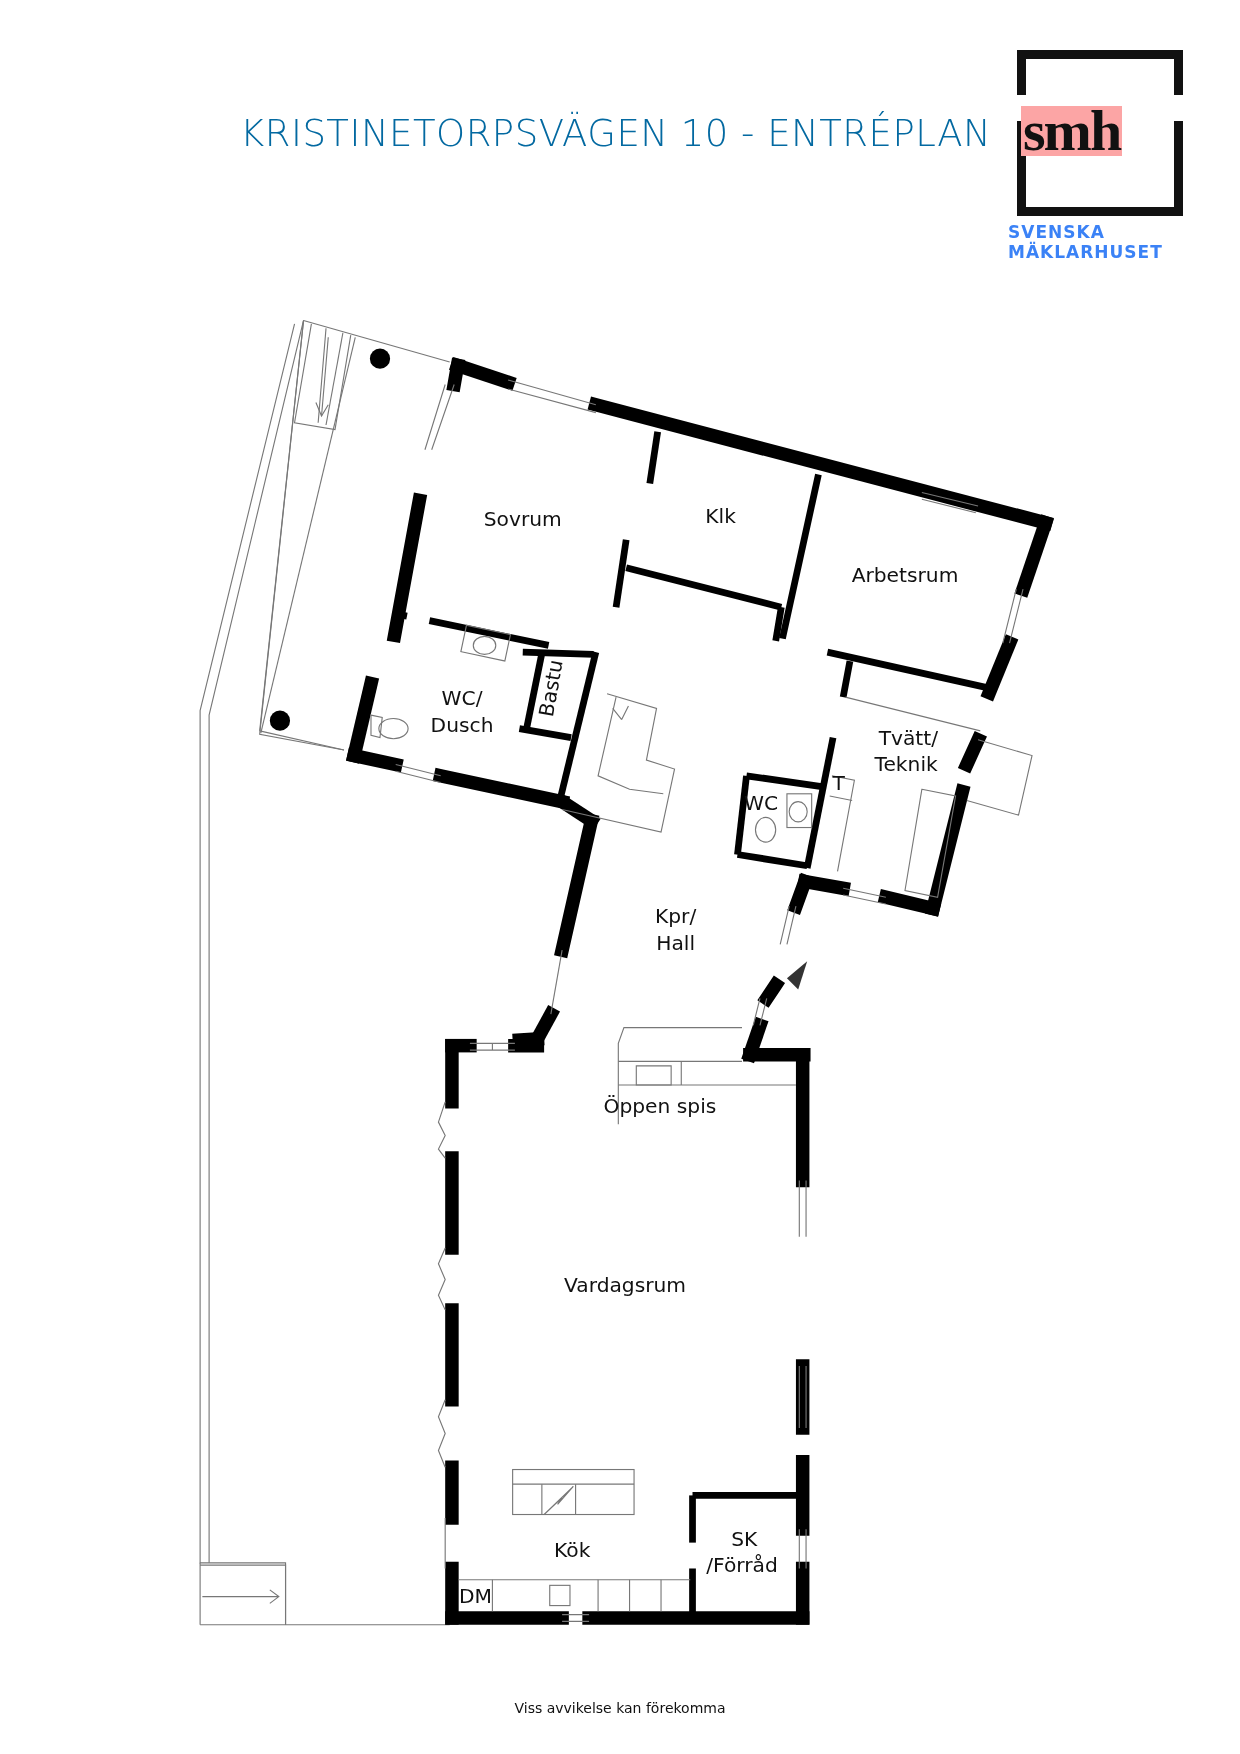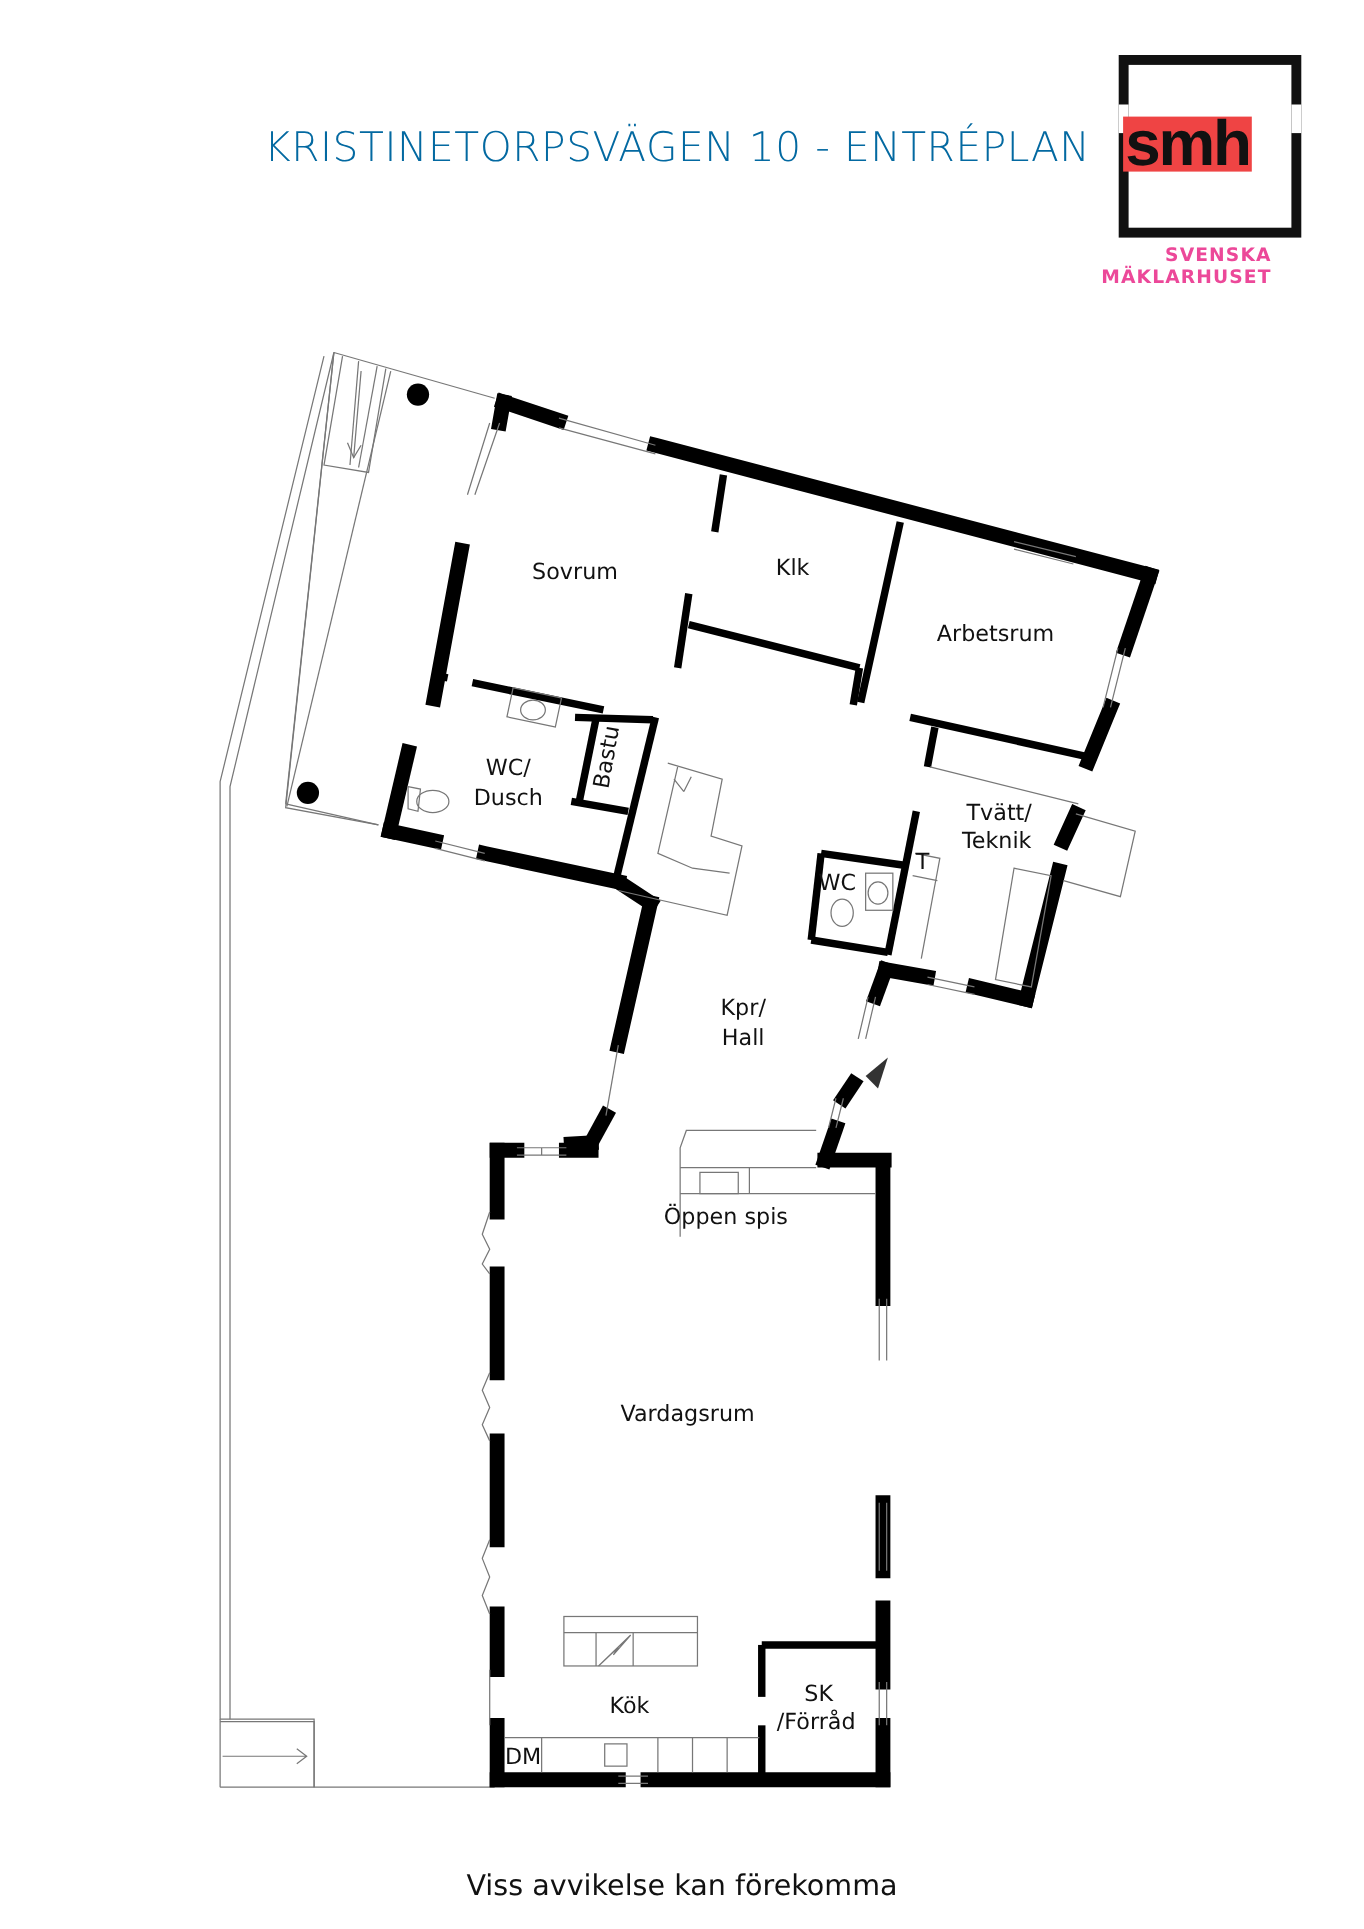--- a/index.html
+++ b/index.html
@@ -1,27 +1,27 @@
 <!DOCTYPE html>
 <html><head>
   <meta charset="utf-8">
   <style>
     html, body { margin: 0; padding: 0; background: #ffffff; }
     body { width: 1240px; height: 1754px; position: relative; overflow: hidden; font-family: "DejaVu Sans", sans-serif; color: #111; }
     .title { position: absolute; left: 240px; top: 112px; font-size: 37px; letter-spacing: 0.5px; font-weight: 300; color: #0369a1; white-space: nowrap; font-family: "DejaVu Sans", sans-serif; }
     .logo { position: absolute; left: 1017px; top: 50px; width: 166px; height: 166px; }
     .logo-box { position: absolute; inset: 0; border: 9px solid #111; box-sizing: border-box; }
     .logo-gap { position: absolute; background: #fff; }
-    .logo-text { position: absolute; left: 4px; top: 56px; font-family: Liberation Sans, sans-serif; font-weight: bold; font-size: 58px; letter-spacing: -2px; background: #ef4444; padding: 0 2px; line-height: 50px; color: #111; }
-    .brand { position: absolute; left: 956px; width: 200px; text-align: right; font-family: "DejaVu Sans", sans-serif; font-weight: bold; font-size: 17px; letter-spacing: 1px; color: #ec4899; }
+    .logo-text { position: absolute; left: 4px; top: 56px; font-family: Liberation Serif, serif; font-weight: bold; font-size: 58px; letter-spacing: -2px; background: #fca5a5; padding: 0 2px; line-height: 50px; color: #111; }
+    .brand { position: absolute; left: 1008px; width: 200px; text-align: left; font-family: "DejaVu Sans", sans-serif; font-weight: bold; font-size: 17px; letter-spacing: 1px; color: #3b82f6; }
     .brand.l1 { top: 222px; }
     .brand.l2 { top: 242px; }
     .plan { position: absolute; left: 0; top: 0; width: 1240px; height: 1754px; }
     .plan text { font-family: "DejaVu Sans", sans-serif; fill: #111; font-size: 18px; }
-    .footer { position: absolute; left: 0; width: 1240px; top: 1700px; text-align: center; font-size: 26px; color: #111; font-family: "DejaVu Sans", sans-serif; }
+    .footer { position: absolute; left: 0; width: 1240px; top: 1700px; text-align: center; font-size: 14px; color: #111; font-family: "DejaVu Sans", sans-serif; }
   </style>
 </head>
 <body>
 
 <div class="title">KRISTINETORPSVÄGEN 10 - ENTRÉPLAN</div>
 
 <div class="logo">
   <div class="logo-box"></div>
   <div class="logo-gap" style="left:0;top:45px;width:9px;height:26px;"></div>
   <div class="logo-gap" style="right:0;top:45px;width:9px;height:26px;"></div>

